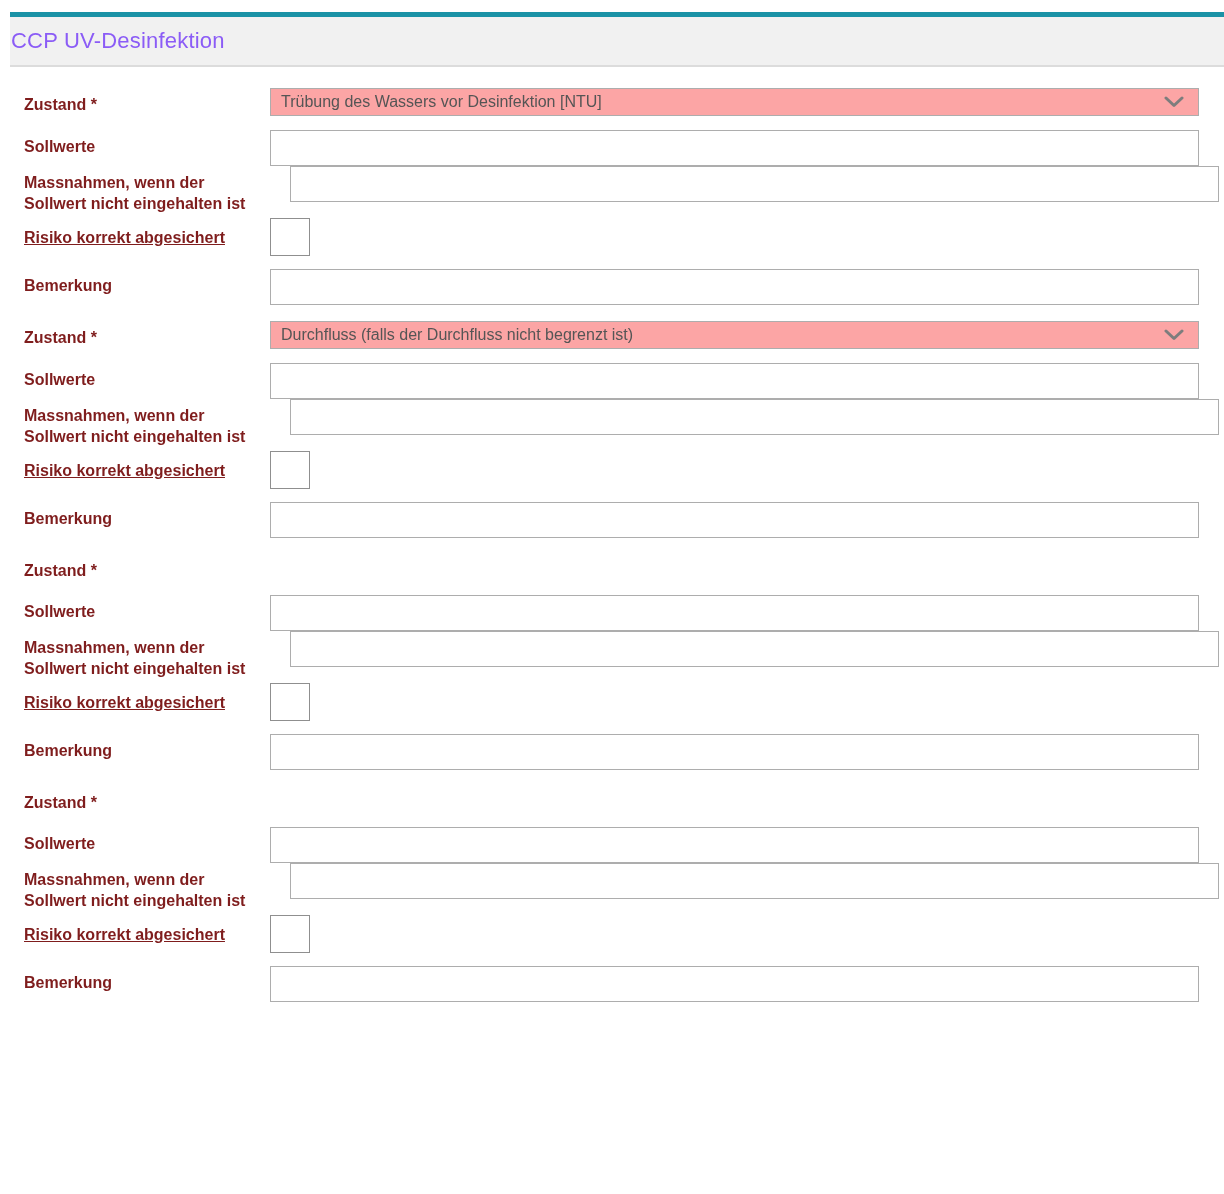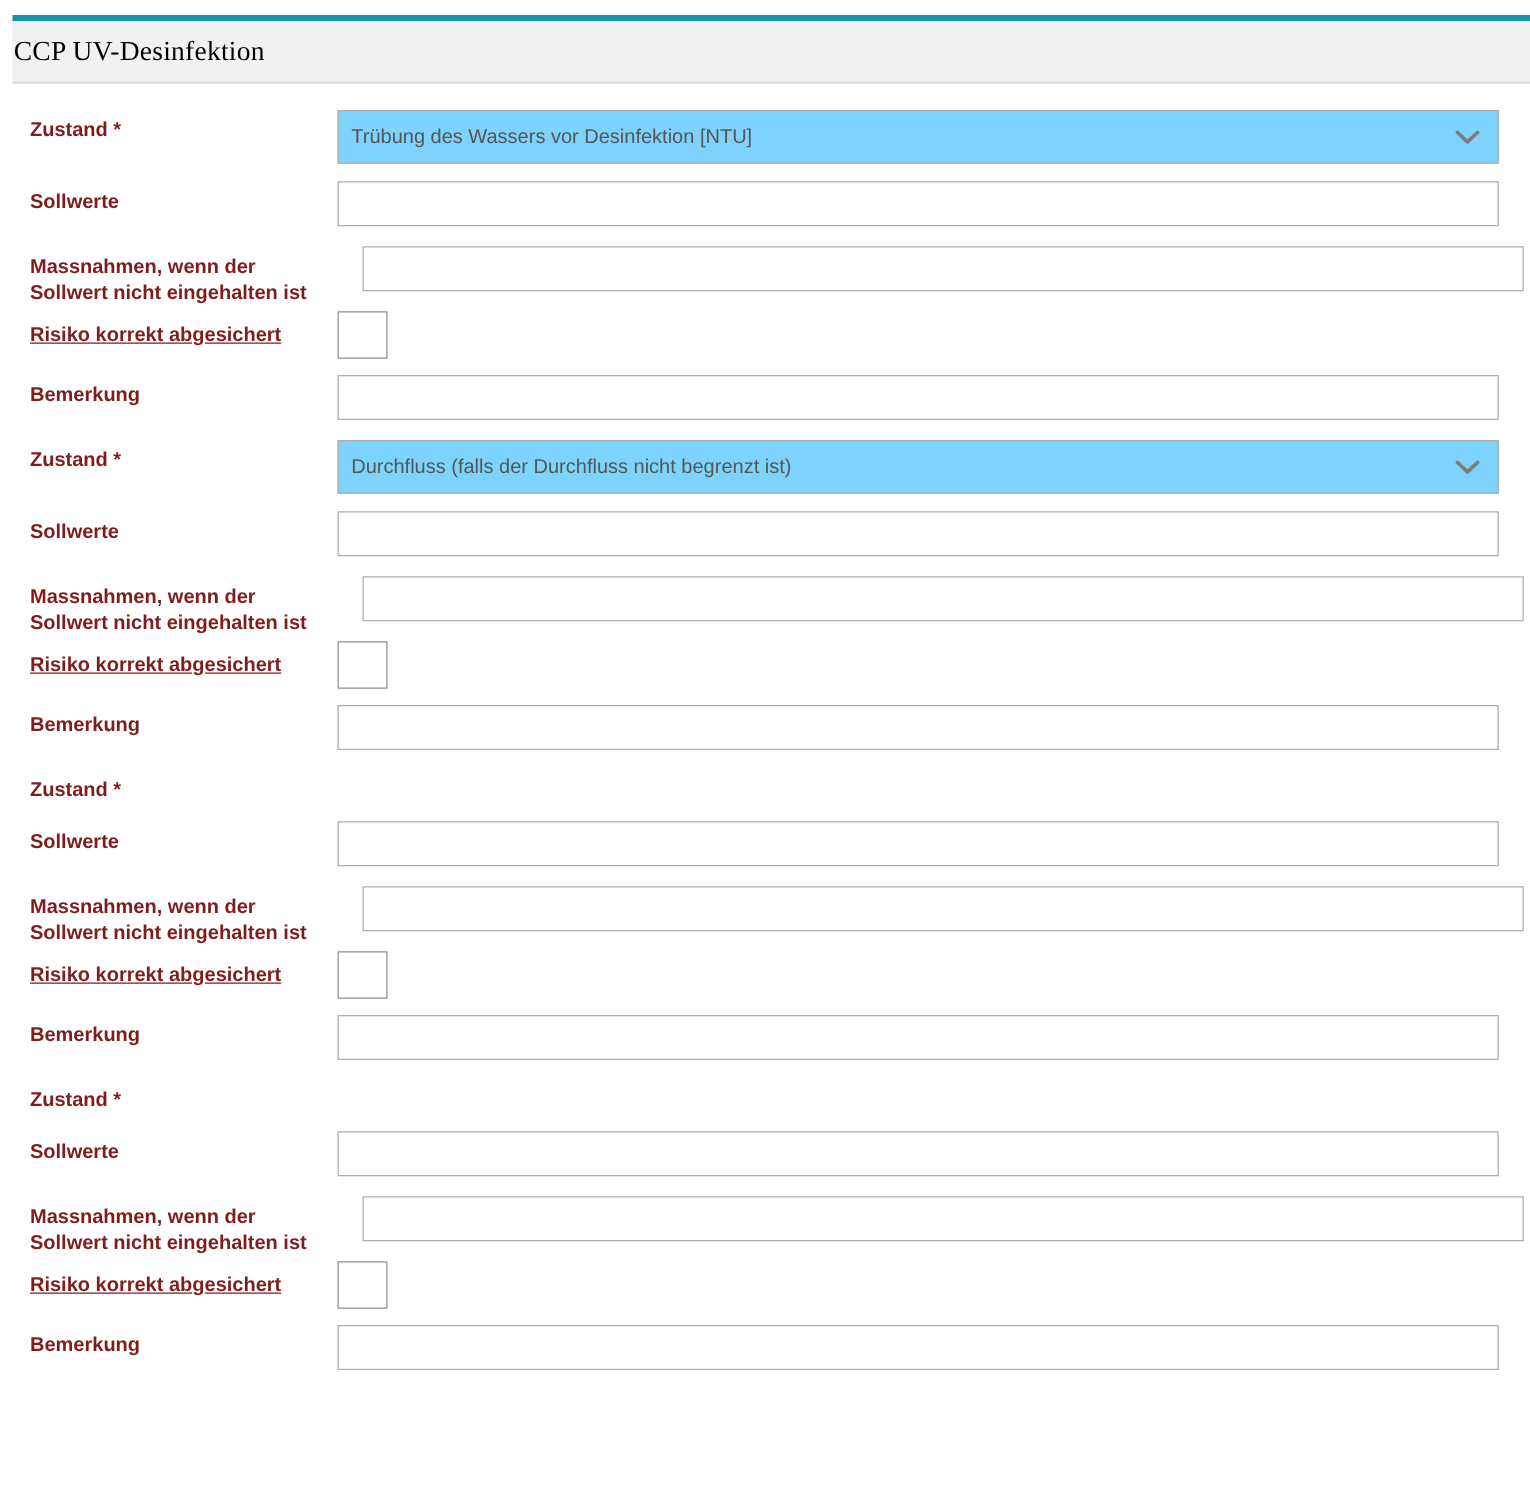--- a/index.html
+++ b/index.html
@@ -17,25 +17,25 @@
     background: #1a92a6;
   }
   .section-header {
     background: #f1f1f1;
     border-bottom: 2px solid #dcdcdc;
     padding: 11px 10px 11px 1px;
     cursor: pointer;
   }
   .section-title {
     margin: 0;
-    font-family: Liberation Serif, serif;
+    font-family: Liberation Sans, sans-serif;
     font-weight: 400;
     font-size: 22px;
     line-height: 26px;
-    color: #000000;
+    color: #8b5cf6;
     letter-spacing: 0.2px;
   }
   .form {
     padding: 21px 25px 6px 14px;
   }
   .row {
     display: flex;
     align-items: flex-start;
     margin-bottom: 14px;
   }
@@ -59,43 +59,43 @@
     background: #ffffff;
     padding: 0 10px;
     font-family: "Liberation Sans", sans-serif;
     font-size: 16px;
     color: #555555;
     outline: none;
     min-width: 0;
   }
   .select {
     flex: 1;
-    height: 43px;
+    height: 28px;
     box-sizing: border-box;
     border: 1px solid #adadad;
-    background: #7dd3fc;
+    background: #fca5a5;
     display: flex;
     align-items: center;
     justify-content: space-between;
     padding: 0 14px 0 10px;
     cursor: pointer;
     min-width: 0;
   }
   .select-value {
     font-size: 16px;
     color: #555555;
     white-space: nowrap;
     overflow: hidden;
     text-overflow: ellipsis;
   }
   .chev {
     flex: 0 0 auto;
     margin-left: 10px;
   }
-  .row-sollwerte   { margin-bottom: 16px; }
+  .row-sollwerte   { margin-bottom: 0; }
   .row-massnahmen  { margin-bottom: 4px; }
   .row-massnahmen .txt { flex: none; width: calc(100% - 246px); }
   .row-massnahmen { flex-wrap: nowrap; gap: 20px; }
   .row-risiko     { margin-bottom: 13px; align-items: center; }
   .row-risiko .lbl { padding-top: 0; text-decoration: underline; }
   .row-bemerkung  { margin-bottom: 16px; }
   .chk {
     -webkit-appearance: none;
     appearance: none;
     width: 40px;

